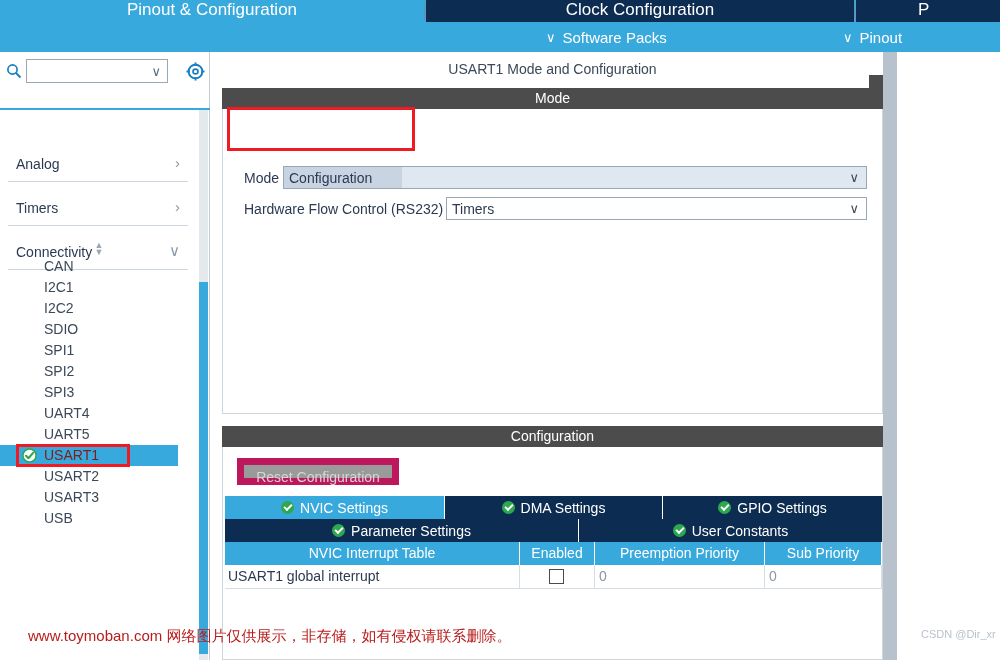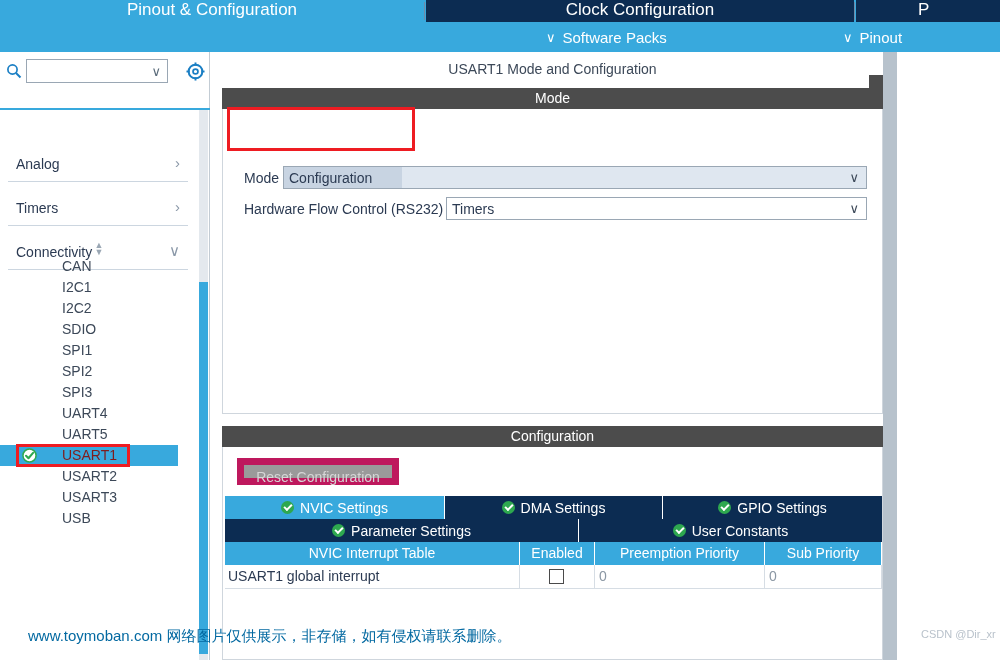--- a/index.html
+++ b/index.html
@@ -92,21 +92,21 @@
   }
 
   .updown {
     position: absolute; left: 92px; top: 132px; width: 14px; height: 14px;
     color: #9aa7b4; font-size: 9px; line-height: 7px; text-align: center;
   }
 
   .periph-list { position: absolute; left: 0; top: 146px; width: 196px; }
   .periph {
     position: relative; height: 21px; line-height: 21px;
-    font-size: 14px; color: #3c4858; padding-left: 62px;
+    font-size: 14px; color: #3c4858; padding-left: 44px;
   }
   .periph.selected { background: #38a9dd; color: #7f1d1d; width: 178px; }
   .periph .check {
     position: absolute; left: 22px; top: 3px; width: 15px; height: 15px;
   }
   .periph-highlight {
     position: absolute; left: 16px; width: 114px; height: 23px;
     border: 3px solid #ee1c22; pointer-events: none;
   }
 
@@ -224,21 +224,21 @@
     background: #b7c2cc;
   }
   .dark-nub {
     position: absolute; left: 869px; top: 75px; width: 14px; height: 18px;
     background: #4c4c4c;
   }
 
   
   .wm-bottom {
     position: absolute; left: 28px; top: 627px;
-    font-size: 15px; color: #0369a1; white-space: nowrap;
+    font-size: 15px; color: #b91c1c; white-space: nowrap;
   }
   .wm-corner {
     position: absolute; left: 921px; top: 628px;
     font-size: 11px; color: #b9c2cb; white-space: nowrap;
   }
 </style>
 </head>
 <body>
 
 <div id="app">

